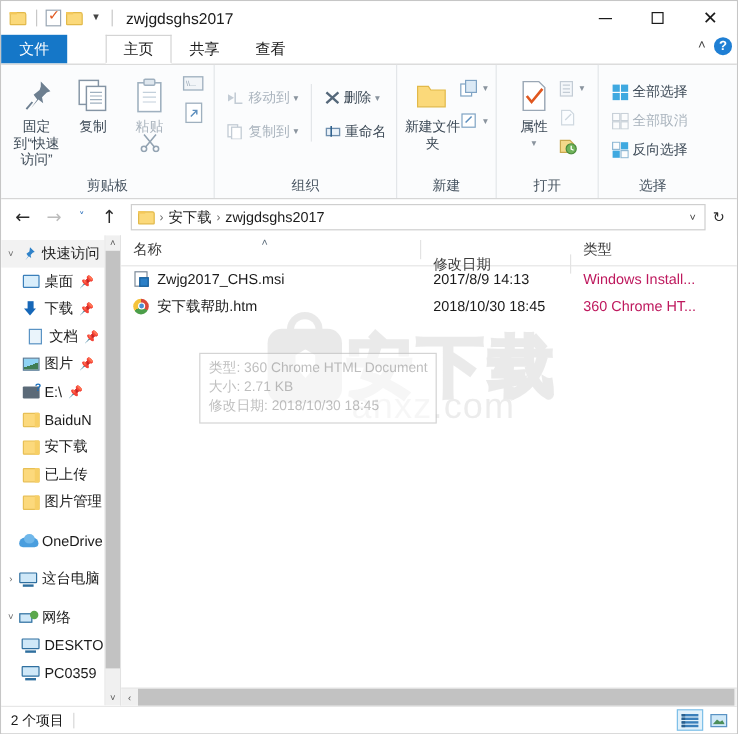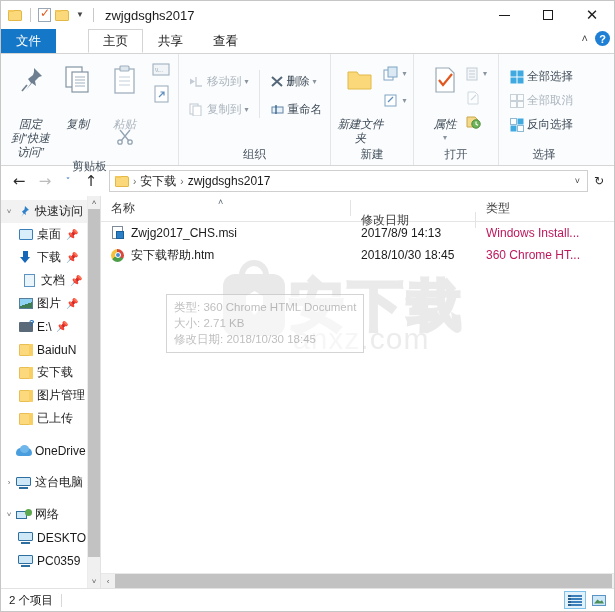--- a/index.html
+++ b/index.html
@@ -217,21 +217,21 @@
     display: flex;
     flex-direction: column;
     align-items: center;
     padding-top: 4px;
     text-align: center;
     font-size: 11.5px;
     color: #3d4a57;
     line-height: 14px;
   }
   .bigbtn.dim { color: #a9b3bd; }
-  .bigbtn .lbl { margin-top: 21px; font-style: italic; }
+  .bigbtn .lbl { margin-top: 3px; }
   .icon-wrap {
     height: 32px;
     display: flex;
     align-items: center;
     justify-content: center;
   }
 
   
   .ico-pin { width: 26px; height: 28px; }
   
@@ -1179,28 +1179,28 @@
           <span class="nico">
               <span class="folder-ico"></span>
             </span>
           <span class="nlabel">安下载</span>
         </div>
 
         <div class="navitem" style="padding-left:16px">
           <span class="nico">
               <span class="folder-ico"></span>
             </span>
-          <span class="nlabel">图片管理</span>
+          <span class="nlabel">已上传</span>
         </div>
 
         <div class="navitem" style="padding-left:16px">
           <span class="nico">
               <span class="folder-ico"></span>
             </span>
-          <span class="nlabel">已上传</span>
+          <span class="nlabel">图片管理</span>
         </div>
 
         <div class="nav-gap"></div>
 
         <div class="navitem root">
           <span class="expander"></span>
           <span class="nico">
               <span class="cloud-ico"></span>
             </span>
           <span class="nlabel">OneDrive</span>

